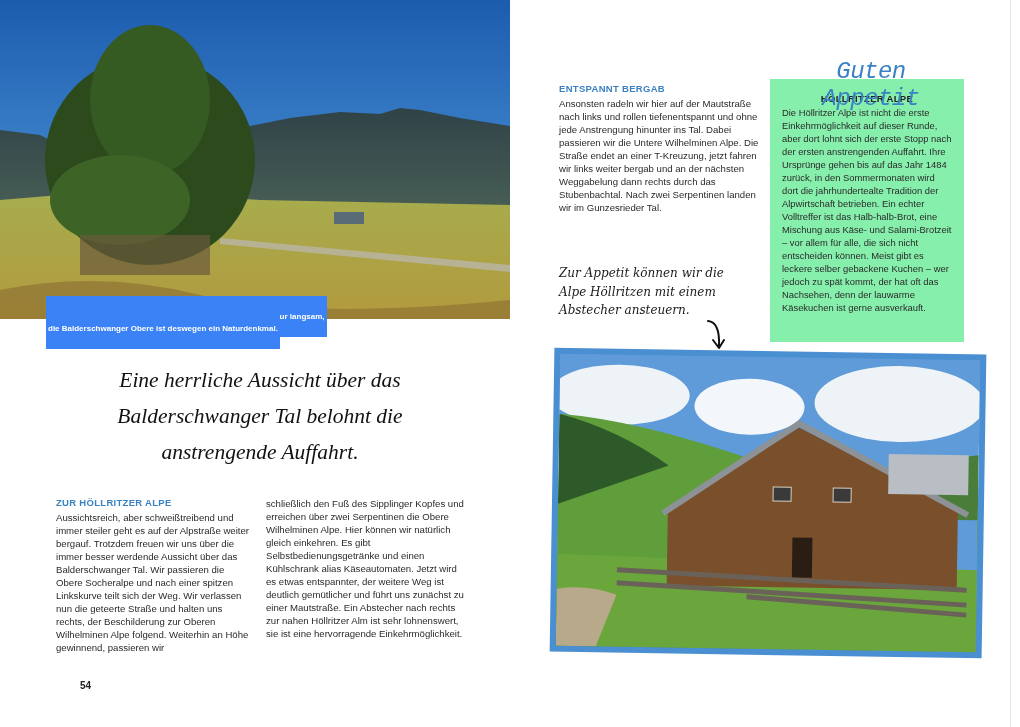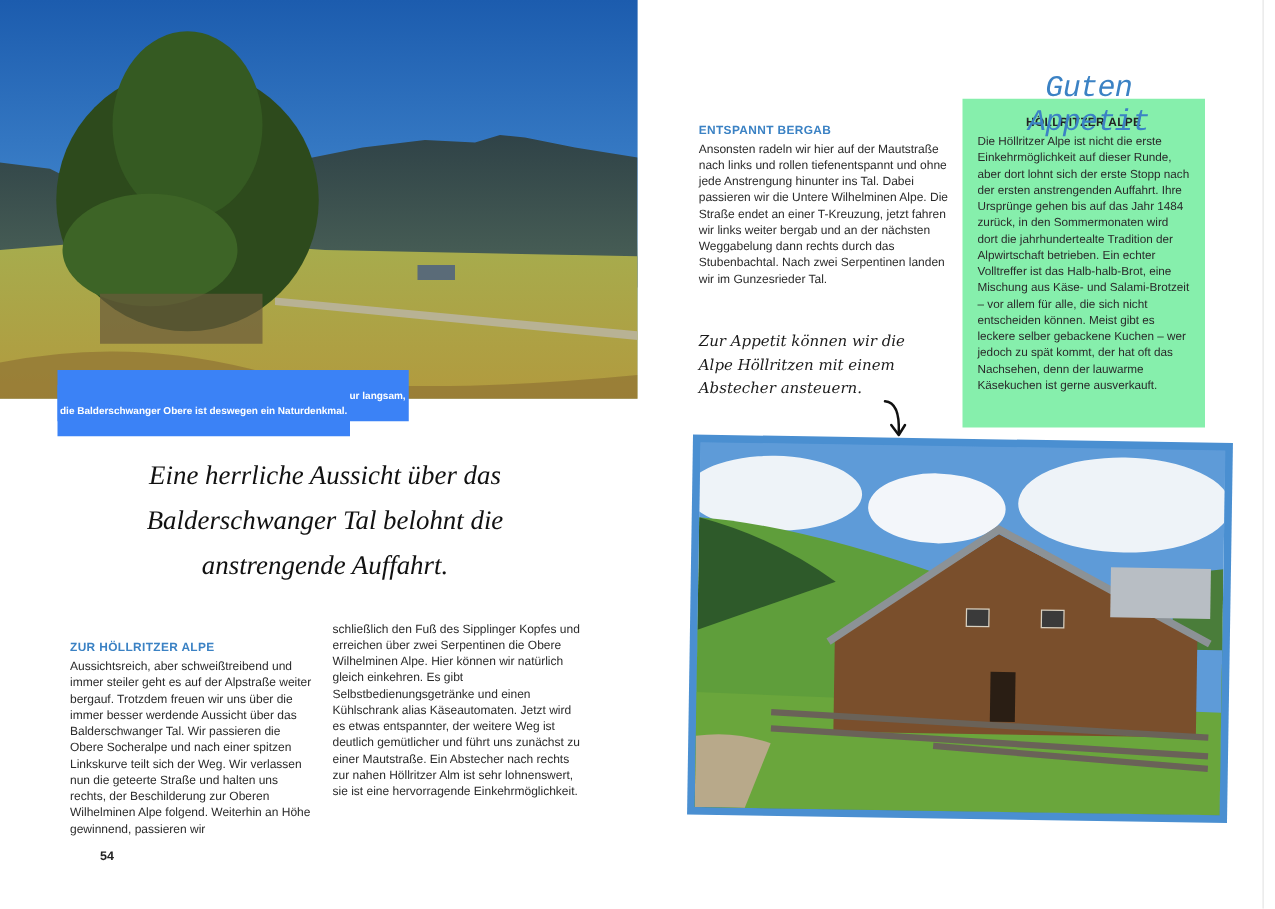--- a/index.html
+++ b/index.html
@@ -15,21 +15,21 @@
   }
   .photo-tree svg { position: absolute; left: 0; top: 0; }
 
   .caption {
     position: absolute; left: 46px; top: 311px; width: 290px;
     font-size: 8px; font-weight: bold; line-height: 12px; color: #fff;
   }
   .caption span { background: #3b82f6; padding: 16px 2px; box-decoration-break: clone; -webkit-box-decoration-break: clone; }
 
   
-  .section-heading { font-size: 9.5px; font-weight: bold; color: #3b82c4; letter-spacing: 0.3px; margin-bottom: 3px; margin-top: 16px; }
+  .section-heading { font-size: 9.5px; font-weight: bold; color: #3b82c4; letter-spacing: 0.3px; margin-bottom: 3px; }
   .body-text { font-size: 9.6px; line-height: 13px; color: #2a2a2a; }
 
   .col-entspannt { position: absolute; left: 559px; top: 83px; width: 200px; }
 
   .box { position: absolute; left: 770px; top: 79px; width: 194px; height: 263px; background: #86efac; padding: 14px 12px 10px 12px; }
   .box-script {
     position: absolute; left: 806px; top: 58px; width: 130px; text-align: center;
     font-family: Liberation Mono, monospace; font-style: italic; font-size: 24px; color: #3b82c4; letter-spacing: -0.5px;
   }
   .box-title { text-align: center; font-size: 9.5px; font-weight: bold; letter-spacing: 0.3px; color: #222; margin-bottom: 2px; }

